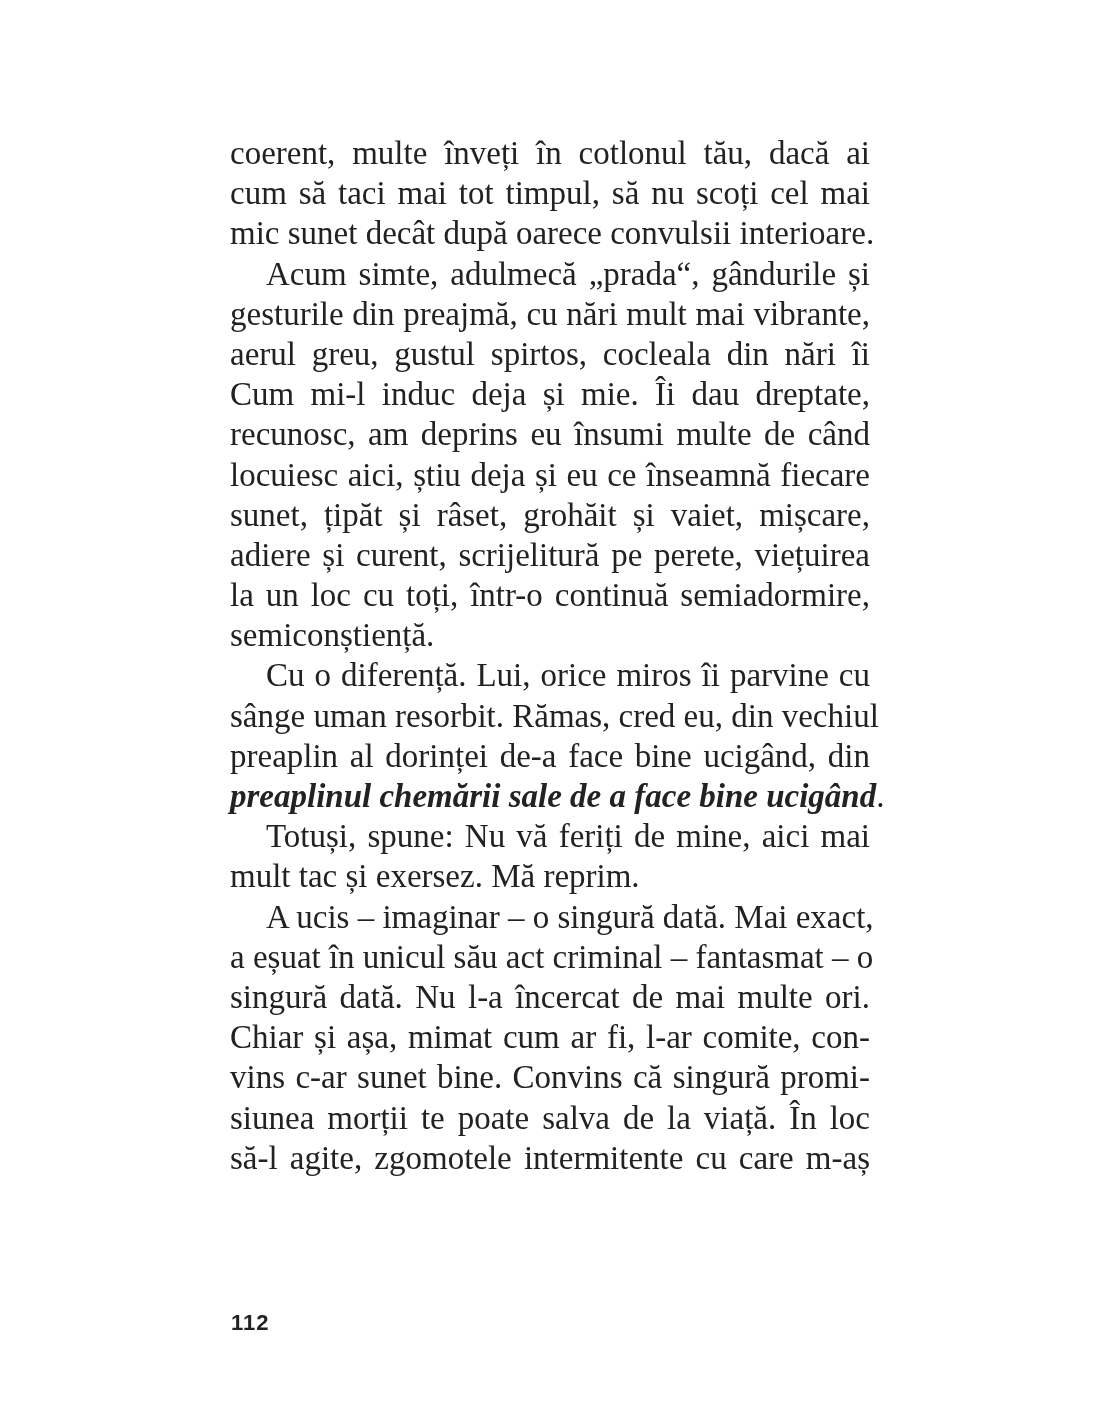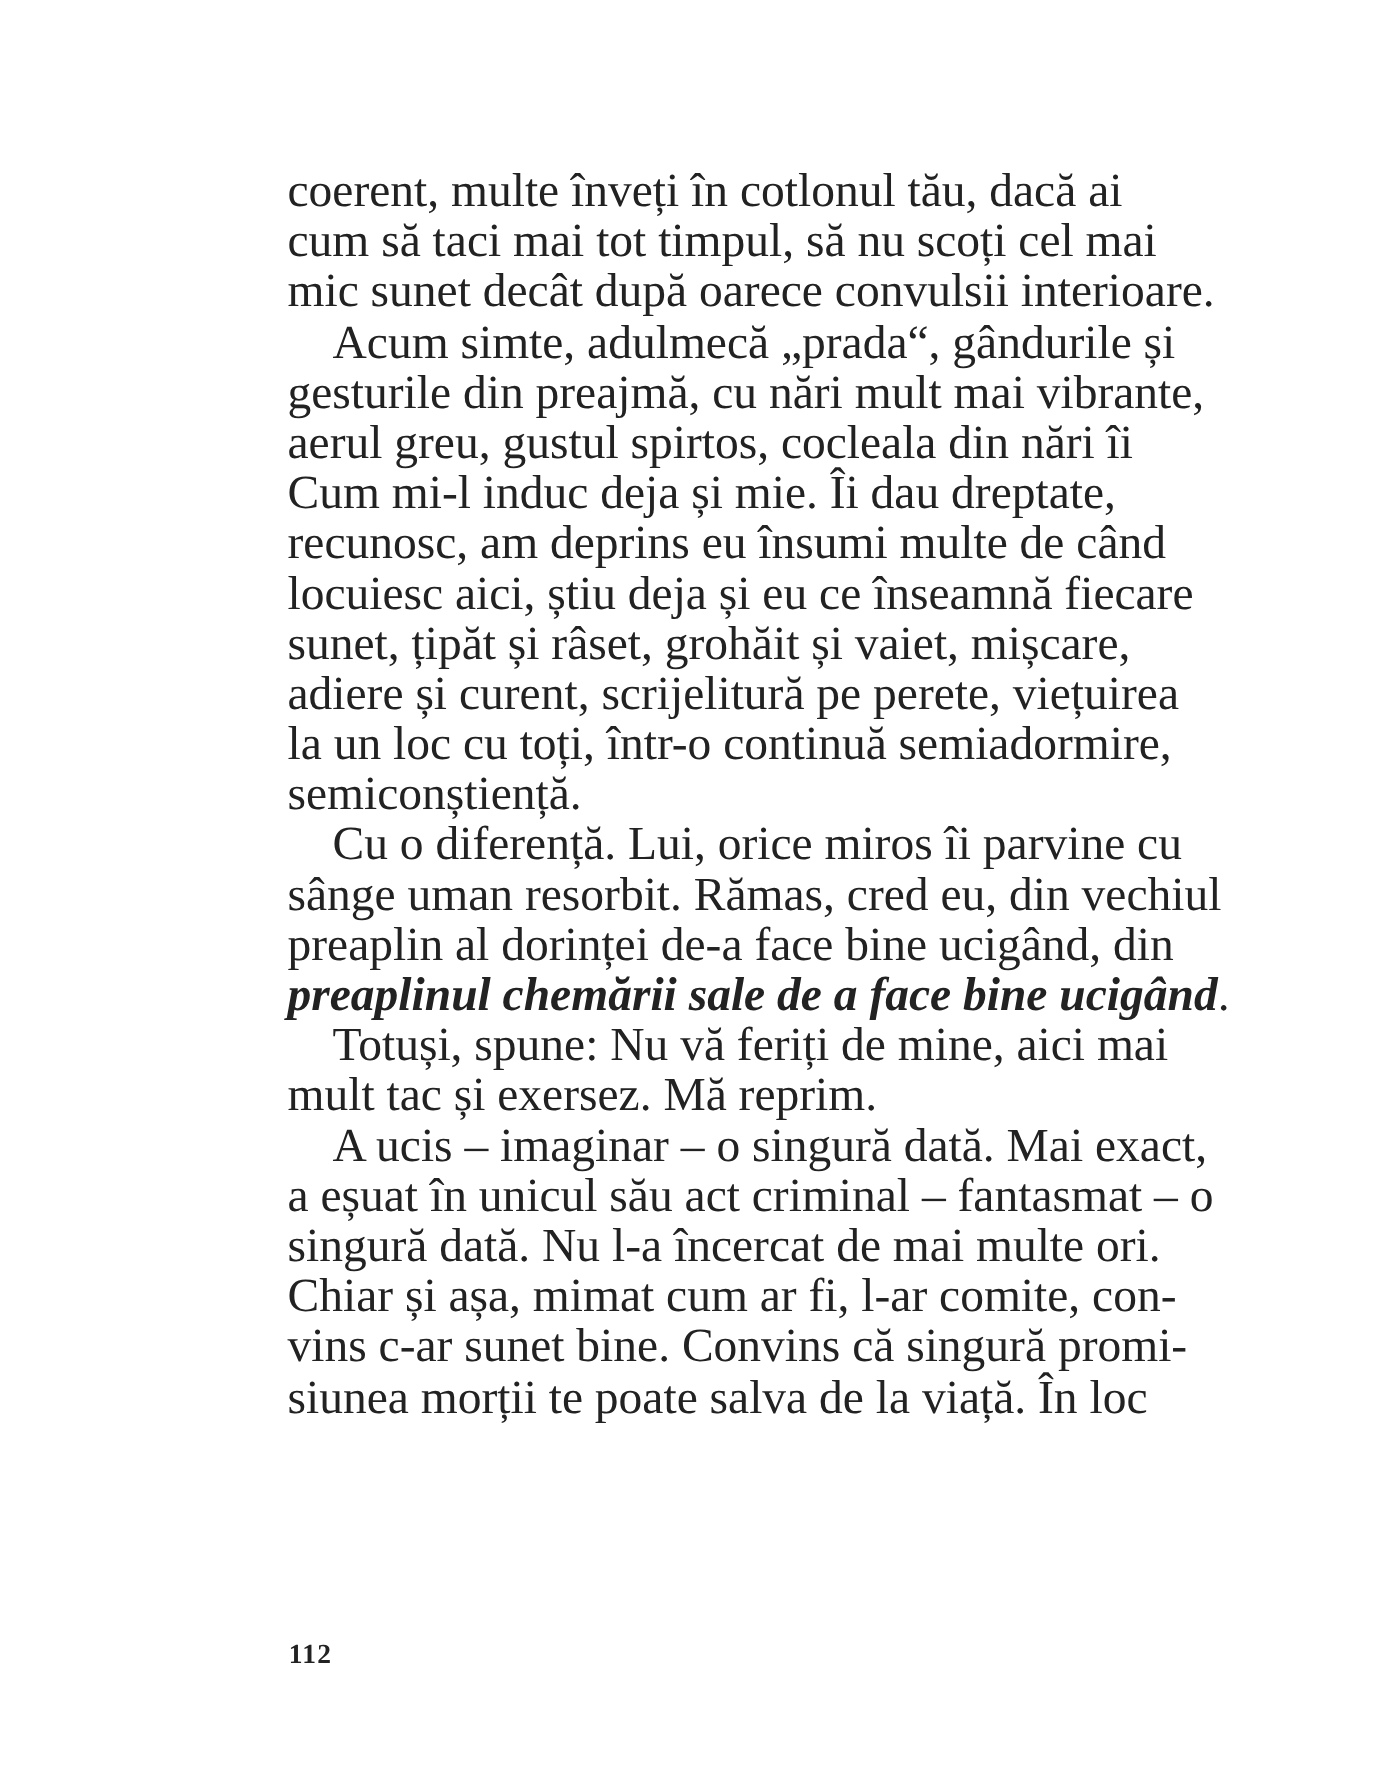--- a/index.html
+++ b/index.html
@@ -1,31 +1,31 @@
 <!DOCTYPE html>
 <html><head>
 <meta charset="utf-8">
 <style>
   html, body { margin: 0; padding: 0; background: #ffffff; }
   body { width: 1100px; height: 1422px; position: relative; overflow: hidden; }
   .page {
     position: absolute; left: 230px; top: 133px; width: 640px;
     font-family: "Liberation Serif", "DejaVu Serif", serif;
-    font-size: 38px; color: #222222;
+    font-size: 33px; color: #222222;
   }
   .line {
     display: block; height: 40.2px; line-height: 40.2px;
     white-space: nowrap; text-align: justify; text-align-last: justify;
   }
   .line.last { text-align-last: left; }
   .line.indent { padding-left: 36px; }
   .strong-em { font-style: italic; font-weight: bold; }
   .folio {
     position: absolute; left: 231px; top: 1310px;
-    font-family: Liberation Serif, serif;
+    font-family: Liberation Sans, sans-serif;
     font-size: 22px; font-weight: bold; color: #222222; letter-spacing: 1px;
   }
 </style>
 </head>
 <body>
 
 <div class="page">
 
   <div>
     <span class="line">coerent, multe înveți în cotlonul tău, dacă ai</span>
@@ -58,16 +58,17 @@
     <span class="line last">mult tac și exersez. Mă reprim.</span>
   </div>
 
   <div>
     <span class="line indent">A ucis – imaginar – o singură dată. Mai exact,</span>
     <span class="line">a eșuat în unicul său act criminal – fantasmat – o</span>
     <span class="line">singură dată. Nu l-a încercat de mai multe ori.</span>
     <span class="line">Chiar și așa, mimat cum ar fi, l-ar comite, con-</span>
     <span class="line">vins c-ar sunet bine. Convins că singură promi-</span>
     <span class="line">siunea morții te poate salva de la viață. În loc</span>
+    <span class="line">să-l agite, zgomotele intermitente cu care m-aș</span>
   </div>
 </div>
 
 <div class="folio">112</div>
 
 </body></html>

